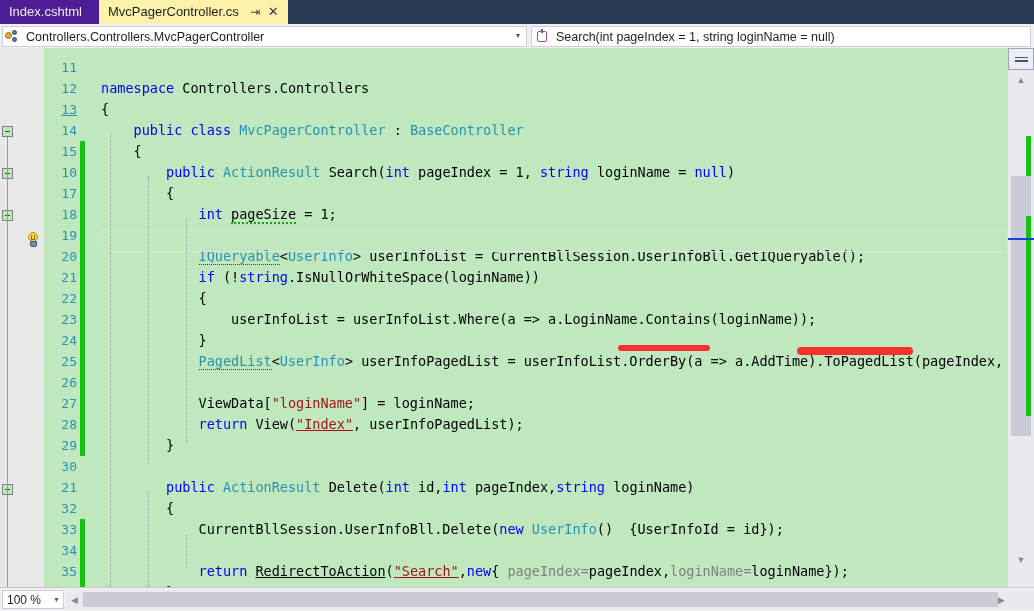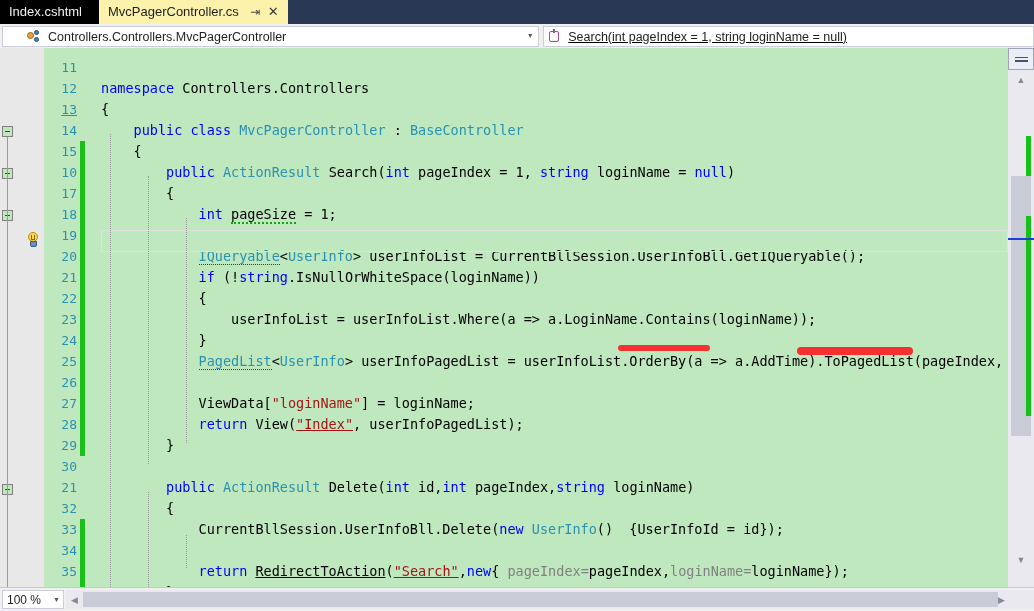--- a/index.html
+++ b/index.html
@@ -17,42 +17,42 @@
     position:absolute;left:0;top:0;width:1034px;height:24px;
     background:#293955;
     display:flex;align-items:stretch;
   }
   .tab{
     display:flex;align-items:center;
     padding:0 9px;height:24px;
     font-size:13px;line-height:24px;
     cursor:default;white-space:nowrap;
   }
-  .tab.inactive{background:#000000;color:#f0f0f0;}
+  .tab.inactive{background:#4c1d95;color:#f0f0f0;}
   .tab.active{background:#fdf2ac;color:#1e1e1e;}
   .tab .tab-label{margin-right:8px;}
   .tab-icon{
     font-size:12px;color:#4a4a4a;margin-left:2px;margin-right:2px;
     width:13px;text-align:center;display:inline-block;
   }
   .tab-close{font-size:13px;color:#3a3a3a;margin-left:4px;}
 
   
   .navbar{
     position:absolute;left:0;top:24px;width:1034px;height:24px;
     background:#f0f0f0;
     display:flex;align-items:center;
   }
   .navcombo{
     height:19px;margin-top:1px;
     background:#ffffff;border:1px solid #cccedb;
     display:flex;align-items:center;position:relative;
   }
-  .navcombo.left{margin-left:2px;width:523px;padding-left:22px;}
-  .navcombo.right{margin-left:4px;width:498px;text-decoration:underline;}
+  .navcombo.left{margin-left:2px;width:523px;}
+  .navcombo.right{margin-left:4px;width:498px;}
   .nav-text{
     font-size:12.5px;color:#1e1e1e;white-space:nowrap;overflow:hidden;
     padding-left:3px;
   }
   .nav-arrow{
     position:absolute;right:2px;top:0;height:17px;width:12px;
     display:flex;align-items:center;justify-content:center;
     font-size:7px;color:#5a5a5a;
   }
   .ico-class{

